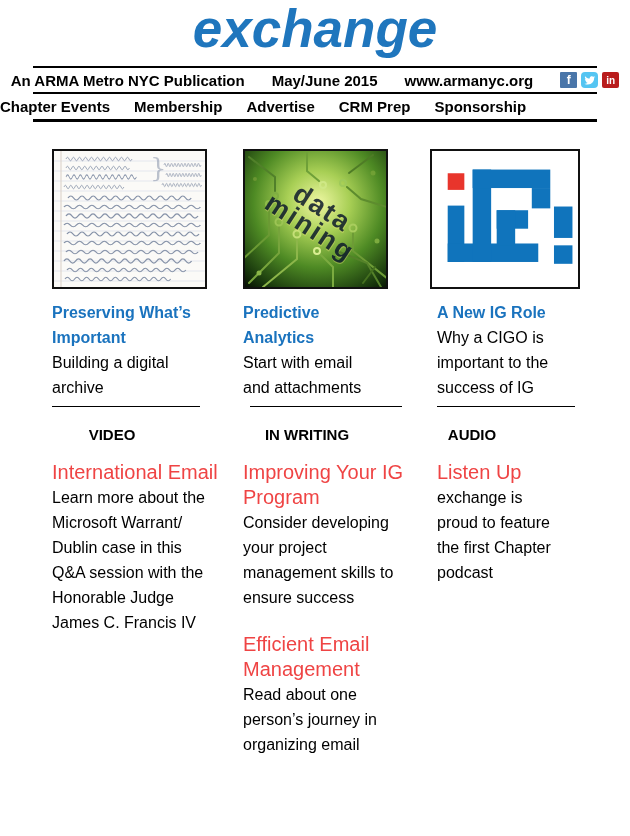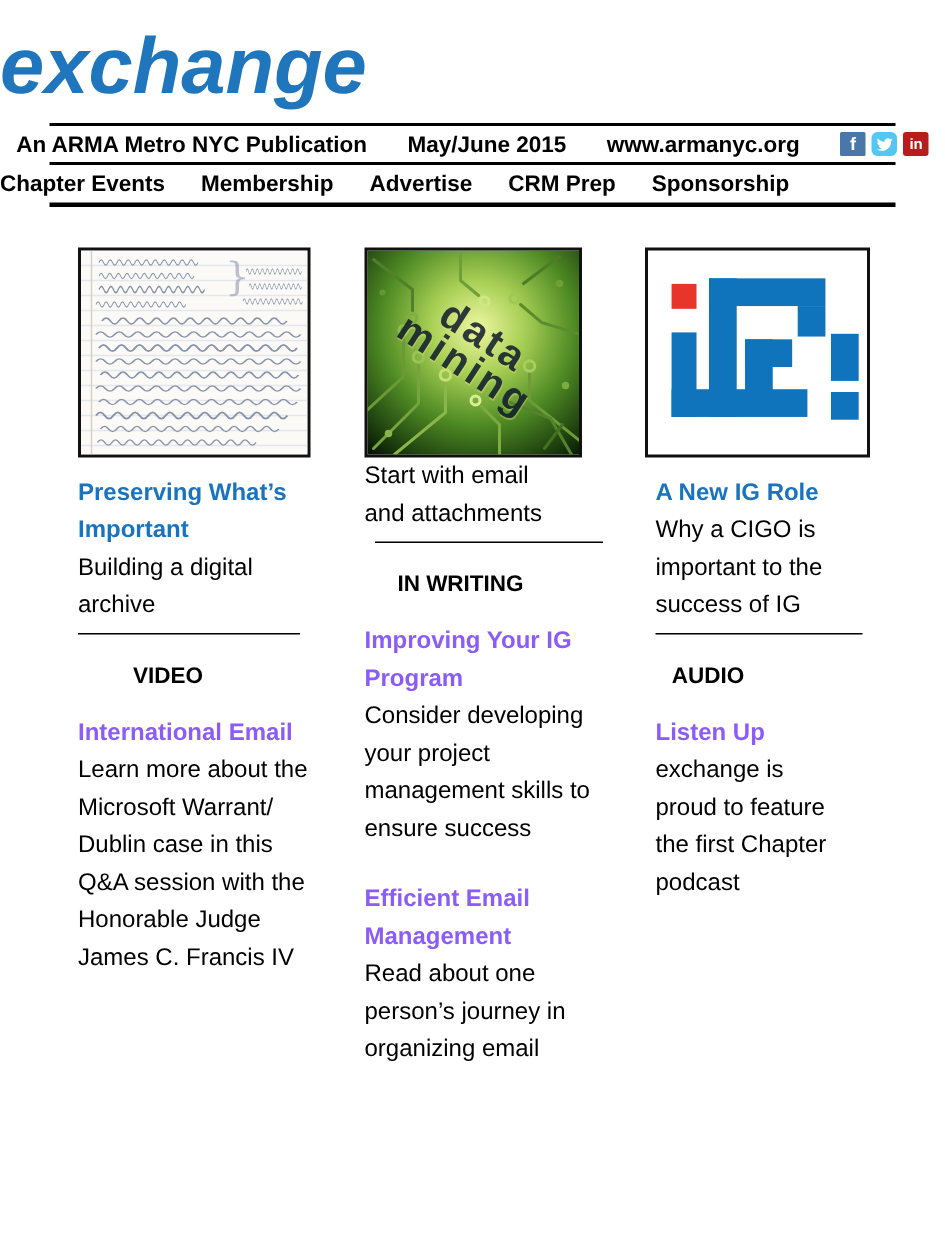--- a/index.html
+++ b/index.html
@@ -1,19 +1,19 @@
 <!DOCTYPE html>
 <html><head>
 <meta charset="utf-8">
 <style>
   html,body{margin:0;padding:0;background:#fff;}
   body{width:630px;height:836px;position:relative;font-family:"Liberation Sans",sans-serif;color:#000;overflow:hidden;}
 
   
-  .masthead{padding-top:16px;text-align:left;}
+  .masthead{text-align:center;}
   .masthead h1{margin:0;font-size:53px;line-height:58px;font-weight:bold;font-style:italic;color:#1f76bd;letter-spacing:0;}
 
   .rule{margin:0 33px;background:#000;}
   .r1{height:2px;margin-top:8px;}
   .r2{height:2px;}
   .r3{height:3px;}
 
   
   .infobar{height:24px;display:flex;align-items:center;justify-content:center;gap:27px;font-size:15px;font-weight:bold;}
   .infobar a{color:#000;text-decoration:none;text-align:right;}
@@ -52,21 +52,21 @@
   .colrule.c2{width:152px;margin-left:7px;}
   .colrule.c3{width:138px;}
 
   .sect-head{margin-top:19px;font-size:15px;line-height:18px;font-weight:bold;text-align:center;}
   .sect-head.s1{width:120px;}
   .sect-head.s2{width:128px;}
   .sect-head.s3{width:70px;}
 
   .article{margin-top:16px;}
   .article + .article{margin-top:22px;}
-  .art-title{font-size:16px;line-height:25px;font-weight:bold;color:#8b5cf6;text-decoration:none;display:block;cursor:pointer;}
+  .art-title{font-size:20px;line-height:25px;font-weight:normal;color:#ef4444;text-decoration:none;display:block;cursor:pointer;}
   .art-body{font-size:16px;line-height:25px;color:#000;}
 </style>
 </head>
 <body>
 
 <div class="page">
 
   <div class="masthead">
     <h1>exchange</h1>
   </div>
@@ -188,20 +188,22 @@
             <path d="M118 132 L130 116" stroke="#45701f" stroke-width="2"></path>
             <circle cx="14" cy="122" r="2.5" fill="#8ab648" stroke="none"></circle>
             <circle cx="128" cy="22" r="2.5" fill="#70a034" stroke="none"></circle>
             <circle cx="10" cy="28" r="2" fill="#6a9632" stroke="none"></circle>
             <circle cx="132" cy="90" r="2.5" fill="#7cab3e" stroke="none"></circle>
           </g>
         </svg>
         <div class="dm-text">data
 mining</div>
       </div>
+      <a href="#" class="headline ml">Predictive
+Analytics</a>
       <div class="blurb ml">Start with email
 and attachments</div>
       <div class="colrule c2"></div>
       <div class="sect-head s2">IN WRITING</div>
       <div class="article">
         <a href="#" class="art-title ml">Improving Your IG
 Program</a>
         <div class="art-body ml">Consider developing
 your project
 management skills to

